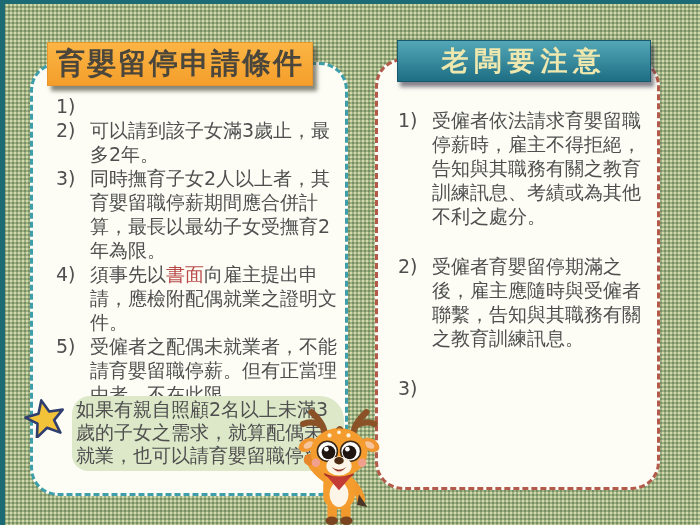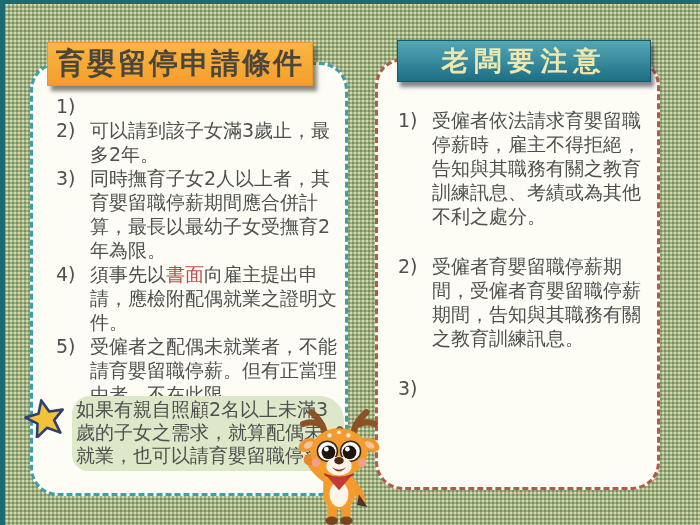--- a/index.html
+++ b/index.html
@@ -97,21 +97,21 @@
 <div class="card right"></div>
 <div class="hdr teal">老闆要注意</div>
 
 <div class="list rgt">
   <div class="li">
     <span class="num">1)</span>
     <span class="txt">受僱者依法請求育嬰留職停薪時，雇主不得拒絕，告知與其職務有關之教育訓練訊息、考績或為其他不利之處分。</span>
   </div>
   <div class="li">
     <span class="num">2)</span>
-    <span class="txt">受僱者育嬰留職停薪期間，受僱者育嬰留職停薪期間，告知與其職務有關之教育訓練訊息。</span>
+    <span class="txt">受僱者育嬰留停期滿之後，雇主應隨時與受僱者聯繫，告知與其職務有關之教育訓練訊息。</span>
   </div>
   <div class="li">
     <span class="num">3)</span>
   </div>
 </div>
 
 <div class="mascot">
   <svg width="116" height="121" viewBox="0 0 110 115">
 
     <g stroke="#8A5226" stroke-width="6" stroke-linecap="round" fill="none">

